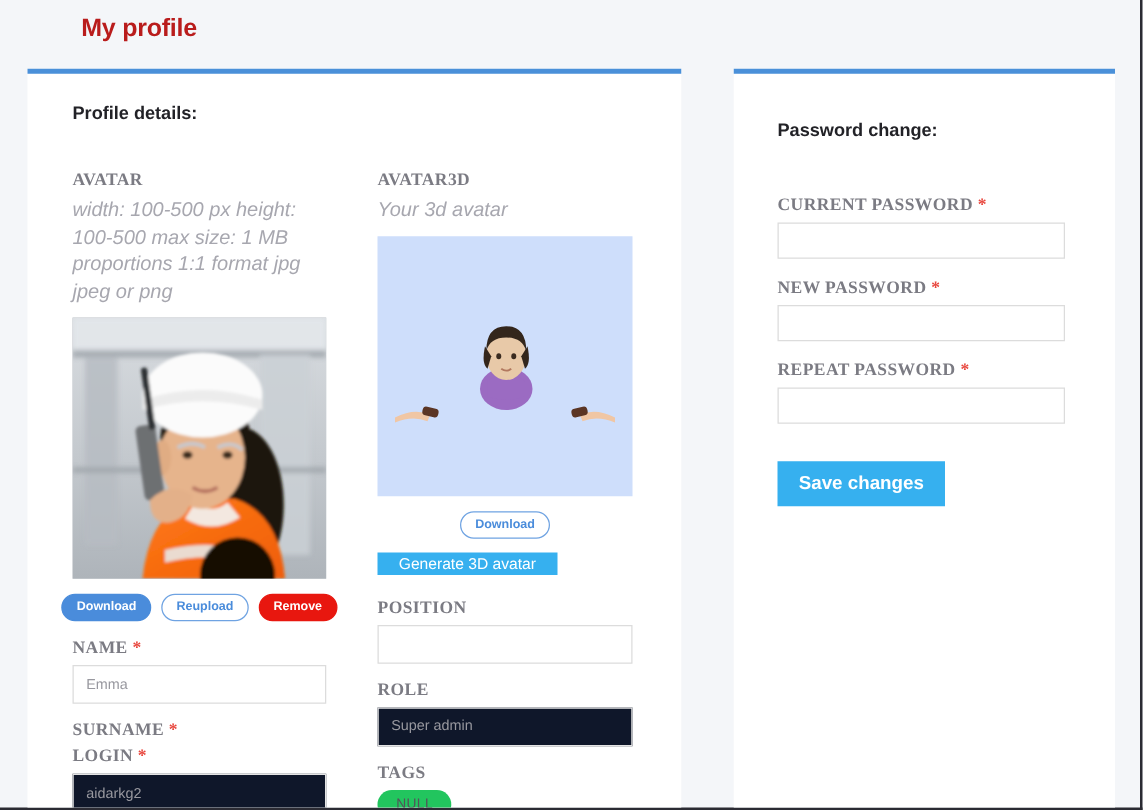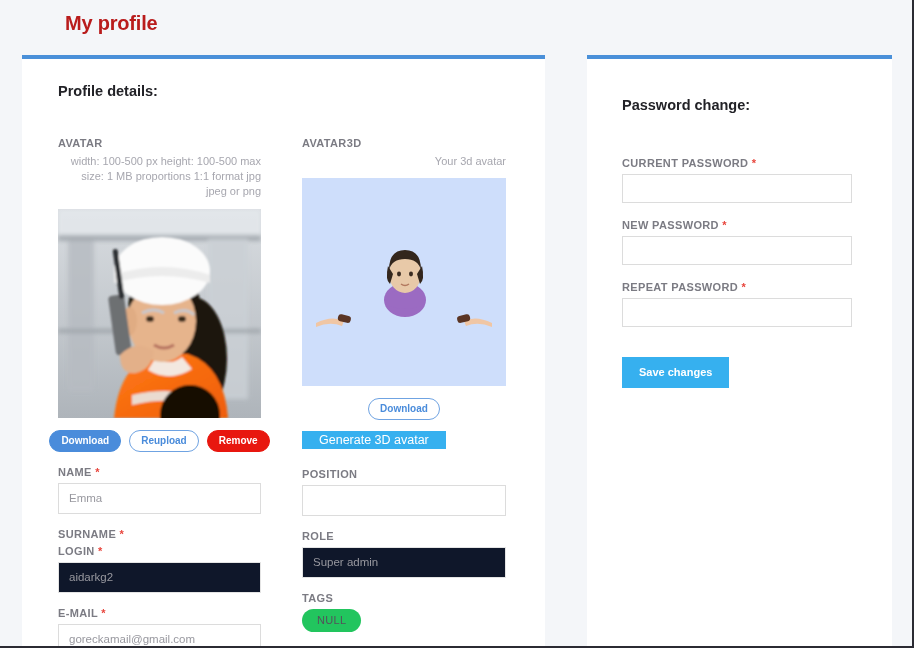--- a/index.html
+++ b/index.html
@@ -49,36 +49,37 @@
     color: #222227;
     margin: 0 0 38px 0;
   }
   .section-title.pw { margin-bottom: 44px; }
 
   .cols-inner { display: flex; gap: 41px; }
   .col-a { width: 203px; }
   .col-b { width: 204px; }
 
   .field-label {
-    font-size: 11px;
+    font-size: 14px;
     font-weight: bold;
     color: #7b7b83;
     letter-spacing: 0.35px;
     text-transform: uppercase;
     margin-bottom: 5px;
     display: block;
+    font-family: Liberation Serif, serif;
   }
   .req { color: #e8453c; font-weight: bold; }
   .hint {
-    font-size: 11px;
+    font-size: 16px;
+    font-style: italic;
     color: #a7a7af;
     line-height: 1.35;
     margin: 0 0 10px 0;
     max-width: 210px;
-    text-align: right;
   }
   .hint.small { margin-bottom: 9px; }
 
   .avatar-photo {
     width: 203px;
     height: 209px;
     overflow: hidden;
     position: relative;
     background: #b9bec4;
   }
@@ -118,21 +119,21 @@
     margin-bottom: 14px;
   }
   .input.w204 { width: 204px; }
   .input.wide { width: 230px; height: 29px; margin-bottom: 16px; }
   .input.disabled { background: #0f172a; border-color: #e4e4e4; }
   .input.empty { color: transparent; }
 
   .btn {
     background: #36b0ef;
     color: #fff;
-    font-size: 11px;
+    font-size: 15px;
     font-weight: bold;
     border: none;
     padding: 9px 17px;
     cursor: pointer;
     font-family: "Liberation Sans", sans-serif;
     line-height: 1.2;
   }
   .btn-3d {
     background: #36b0ef;
     color: #fff;

